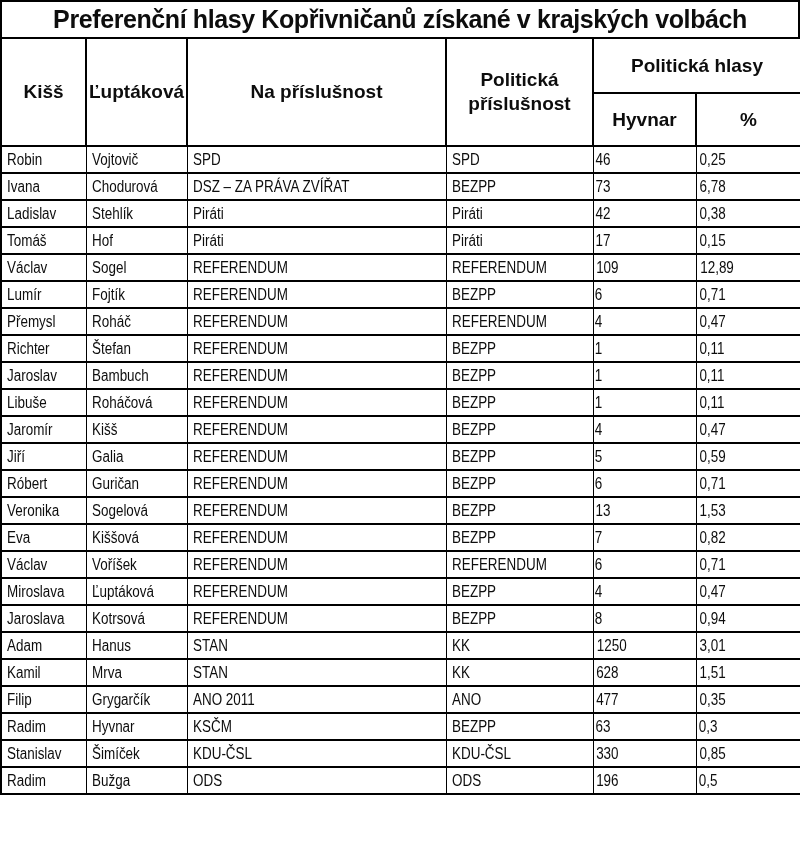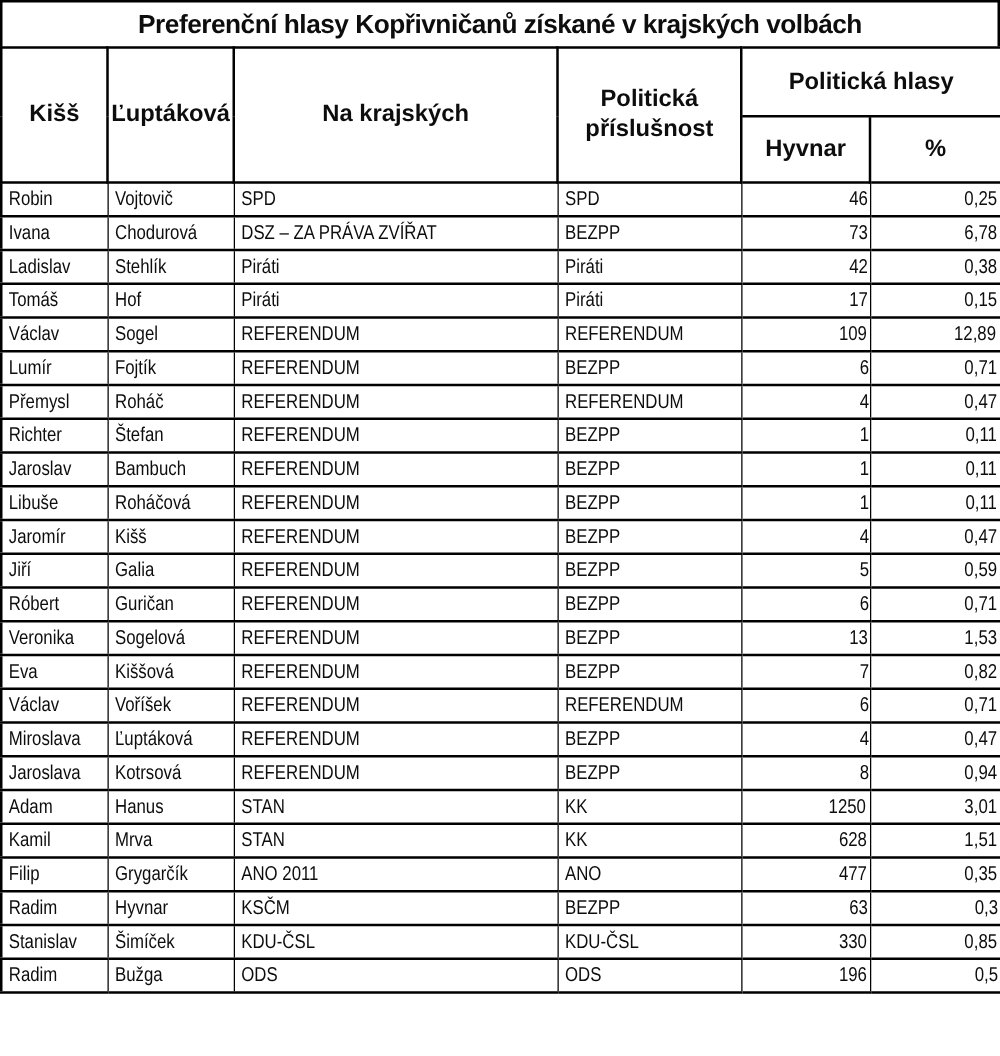--- a/index.html
+++ b/index.html
@@ -12,21 +12,21 @@
     background: #ffffff;
     overflow: hidden;
   }
   .title-bar {
     height: 37px;
     border: 2px solid #000;
     border-bottom: none;
     display: flex;
     align-items: center;
     justify-content: center;
-    font-size: 21px;
+    font-size: 25px;
     font-weight: bold;
     letter-spacing: -0.4px;
     white-space: nowrap;
   }
   table.votes {
     width: 800px;
     table-layout: fixed;
     border-collapse: collapse;
     border: 2px solid #000;
   }
@@ -48,21 +48,21 @@
     border-left: 1px solid #000;
     border-right: 1px solid #000;
     height: 27px;
     font-size: 16px;
     white-space: nowrap;
     overflow: hidden;
     padding: 0;
     background: #fff;
   }
   tbody td.txt { text-align: left; padding-left: 5px; }
-  tbody td.num { text-align: right; }
+  tbody td.num { text-align: left; }
   
   tbody td span { display: inline-block; transform: scaleX(0.84); }
   tbody td.txt span { transform-origin: 0 50%; }
   tbody td.num span { transform-origin: 50% 50%; }
 </style>
 </head>
 <body>
 
 <div class="sheet">
   <div class="title-bar">Preferenční hlasy Kopřivničanů získané v krajských volbách</div>
@@ -73,21 +73,21 @@
       <col style="width:101px">
       <col style="width:259px">
       <col style="width:147px">
       <col style="width:103px">
       <col style="width:105px">
     </colgroup>
     <thead>
       <tr class="h1">
         <th rowspan="2">Kišš</th>
         <th rowspan="2">Ľuptáková</th>
-        <th rowspan="2">Na krajských</th>
+        <th rowspan="2">Na příslušnost</th>
         <th rowspan="2">Politická příslušnost</th>
         <th colspan="2">Politická hlasy</th>
       </tr>
       <tr class="h2">
         <th>Hyvnar</th>
         <th>%</th>
       </tr>
     </thead>
     <tbody>
         <tr>

